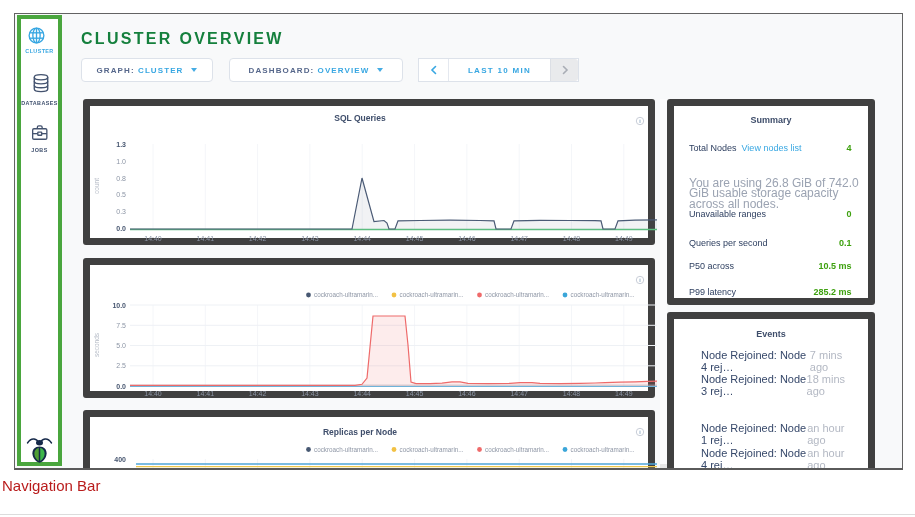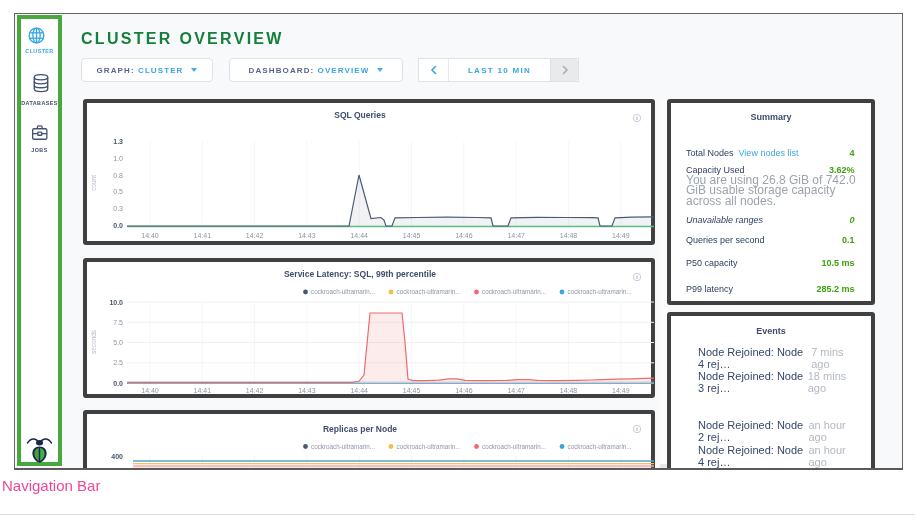--- a/index.html
+++ b/index.html
@@ -1,19 +1,19 @@
 <!DOCTYPE html>
 <html><head>
 <meta charset="utf-8">
 <style>
 * { margin:0; padding:0; box-sizing:border-box; }
 html,body { width:915px; height:517px; background:#fff; font-family:"Liberation Sans",sans-serif; overflow:hidden; position:relative; }
 .abs { position:absolute; }
 #shot { position:absolute; left:14px; top:13px; width:889px; height:457px; border:1px solid #636363; border-bottom:2px solid #5a5a5a; background:#f8f9fa; overflow:hidden; }
-.panel { position:absolute; background:#fff; border:4px solid #404040; border-radius:3px; }
+.panel { position:absolute; background:#fff; border:7px solid #404040; border-radius:3px; }
 .ptitle { position:absolute; left:-18px; right:0; text-align:center; font-size:8.5px; font-weight:bold; color:#3f4e6b; }
 .btn { position:absolute; top:44px; height:24px; background:#fff; border:1px solid #dde2ea; border-radius:4px; display:flex; align-items:center; justify-content:center; font-size:8px; font-weight:bold; letter-spacing:1.1px; color:#56678b; }
 .blue { color:#38a7e2; }
 .caret { display:inline-block; width:0; height:0; border-left:3px solid transparent; border-right:3px solid transparent; border-top:4px solid #45ace4; margin-left:8px; }
 .navlabel { position:absolute; left:-3px; right:-3px; text-align:center; font-size:5.4px; font-weight:bold; letter-spacing:0.4px; color:#3e4f6d; }
 .srow { position:absolute; left:15px; right:16.5px; height:12px; display:flex; justify-content:space-between; align-items:center; font-size:9px; }
 .srow .lab { color:#2f4061; }
 .srow .val { color:#3da00e; font-weight:bold; }
 .erow { position:absolute; left:27px; right:16.5px; height:12px; display:flex; justify-content:space-between; align-items:center; font-size:11px; }
 .erow .et { color:#36486a; }
@@ -116,21 +116,20 @@
       <path d="M40 123 H262 L272 72 L284 115.6 L294 114.5 L297 117 L299 123 H305 L308 114.8 L330 114.5 L360 114.2 L390 114.5 L404 114.8 L406 123 H421 L424 114.8 L450 114.3 L480 114.5 L505 114.6 L511 114.8 L513 123 H525 L528 114.8 L545 114.2 L567 113.9 L567 123 H40 Z" fill="rgba(74,90,117,0.08)"></path>
       <path d="M40 123 H262 L272 72 L284 115.6 L294 114.5 L297 117 L299 123 H305 L308 114.8 L330 114.5 L360 114.2 L390 114.5 L404 114.8 L406 123 H421 L424 114.8 L450 114.3 L480 114.5 L505 114.6 L511 114.8 L513 123 H525 L528 114.8 L545 114.2 L567 113.9" fill="none" stroke="#4a5a75" stroke-width="1.2"></path>
       <g stroke="#c9ced8" fill="none" stroke-width="1">
           <circle cx="550" cy="15" r="3.7"></circle>
           <line x1="550" y1="13.6" x2="550" y2="17" stroke="#9fb7cc"></line>
         </g>
     </svg>
   </div>
 
   <div class="panel" style="left:68px; top:244px; width:572px; height:140px;">
-    <div class="ptitle" style="top:7px;">Service Latency: SQL, 99th percentile</div>
     <svg class="abs" style="left:0; top:0;" width="570" height="138" viewBox="0 0 570 138">
       <g font-size="6.3" fill="#8f97a6">
         <circle cx="218.5" cy="30" r="2.4" fill="#475872"></circle>
           <text x="224" y="32.3">cockroach-ultramarin...</text>
         <circle cx="304" cy="30" r="2.4" fill="#f2c144"></circle>
           <text x="309.5" y="32.3">cockroach-ultramarin...</text>
         <circle cx="389.5" cy="30" r="2.4" fill="#ef6a6a"></circle>
           <text x="395" y="32.3">cockroach-ultramarin...</text>
         <circle cx="475" cy="30" r="2.4" fill="#3ba6d9"></circle>
           <text x="480.5" y="32.3">cockroach-ultramarin...</text>
@@ -220,62 +219,58 @@
           <line x1="550" y1="13.6" x2="550" y2="17" stroke="#9fb7cc"></line>
         </g>
     </svg>
   </div>
 
   <div class="abs" style="left:645px; top:85px; width:7px; height:369px; background:#fcfcfd;"></div>
   <div class="abs" style="left:645px; top:450px; width:7px; height:4px; background:#e7e7e7;"></div>
 
   <div class="panel" style="left:652px; top:85px; width:208px; height:206px;">
     <div class="ptitle" style="top:9px; left:0; font-size:9px;">Summary</div>
-    <div class="srow" style="top:44px;">
+    <div class="srow" style="top:36px;">
         <span class="lab">Total Nodes&nbsp;&nbsp;<span style="color:#38a7e2;">View nodes list</span></span>
         <span class="val">4</span>
       </div>
-    <div class="srow" style="top:60.5px;">
-        <span class="lab">Capacity Used</span>
-        <span class="val">3.62%</span>
-      </div>
     <div class="abs" style="left:15px; top:71.5px; width:178px; font-size:12px; line-height:10.6px; color:#9ba3b2;">You are using 26.8 GiB of 742.0 GiB usable storage capacity across all nodes.</div>
-    <div class="srow" style="top:111px;font-style:italic;">
+    <div class="srow" style="top:102px;">
         <span class="lab">Unavailable ranges</span>
         <span class="val">0</span>
       </div>
     <div class="srow" style="top:130.5px;">
         <span class="lab">Queries per second</span>
         <span class="val">0.1</span>
       </div>
     <div class="srow" style="top:154px;">
-        <span class="lab">P50 capacity</span>
+        <span class="lab">P50 across</span>
         <span class="val">10.5 ms</span>
       </div>
     <div class="srow" style="top:180px;">
         <span class="lab">P99 latency</span>
         <span class="val">285.2 ms</span>
       </div>
   </div>
 
   <div class="panel" style="left:652px; top:298px; width:208px; height:170px;">
     <div class="ptitle" style="top:10px; left:0; font-size:9px;text-align:center;">Events</div>
     <div class="erow" style="top:36px;">
         <span class="et">Node Rejoined: Node 4 rej…</span>
         <span class="ets">7 mins ago</span>
       </div>
     <div class="erow" style="top:60px;">
         <span class="et">Node Rejoined: Node 3 rej…</span>
         <span class="ets">18 mins ago</span>
       </div>
     <div class="erow" style="top:109px;">
-        <span class="et">Node Rejoined: Node 2 rej…</span>
+        <span class="et">Node Rejoined: Node 1 rej…</span>
         <span class="ets">an hour ago</span>
       </div>
     <div class="erow" style="top:133.5px;">
         <span class="et">Node Rejoined: Node 4 rej…</span>
         <span class="ets">an hour ago</span>
       </div>
   </div>
 </div>
 
-<div class="abs" style="left:2px; top:477px; font-size:15px; color:#ec4899;">Navigation Bar</div>
+<div class="abs" style="left:2px; top:477px; font-size:15px; color:#b91c1c;">Navigation Bar</div>
 <div class="abs" style="left:0; top:514px; width:915px; height:1px; background:#dcdcdc;"></div>
 
 </body></html>

